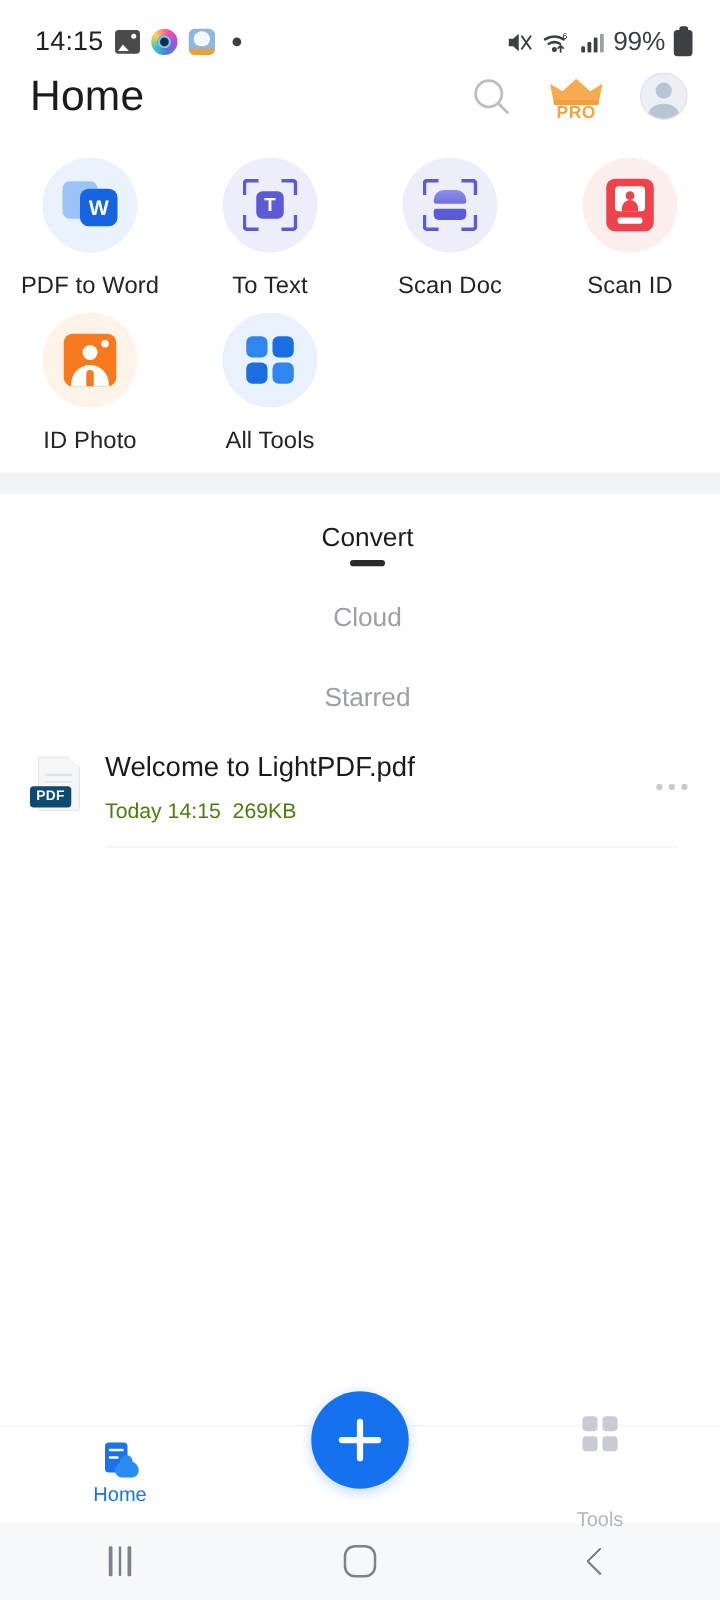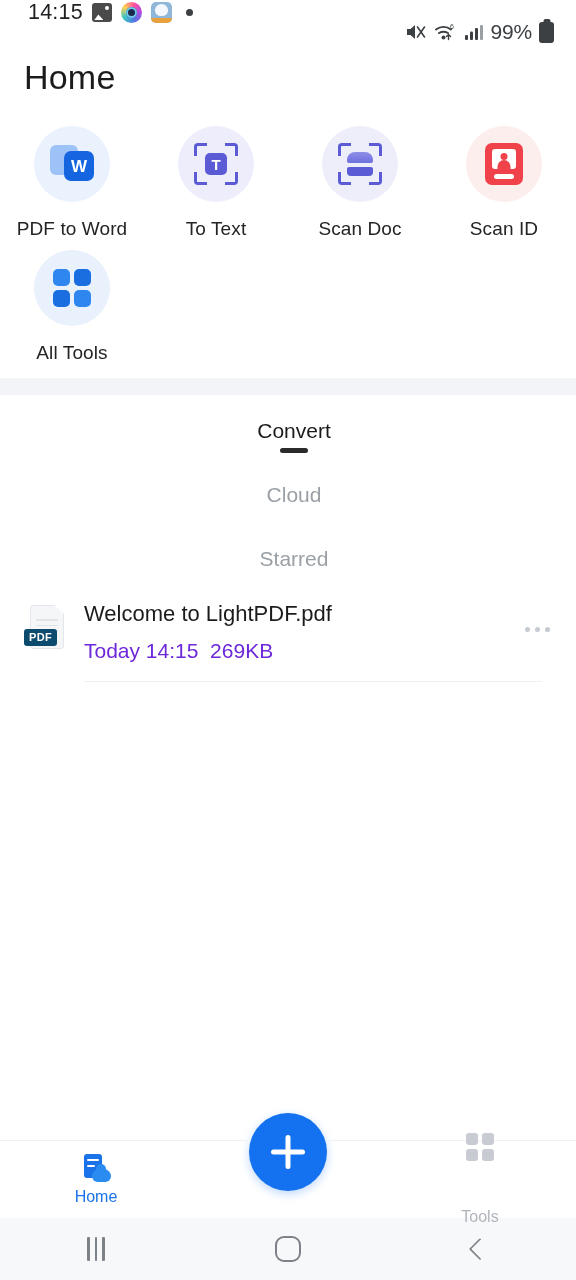--- a/index.html
+++ b/index.html
@@ -7,21 +7,21 @@
     width:576px; height:1280px;
     font-family:"Liberation Sans", sans-serif;
     background:#ffffff;
     overflow:hidden;
   }
   .phone { position:relative; width:576px; height:1280px; background:#fff; display:flex; flex-direction:column; }
 
   
   .statusbar {
     height:46px; flex:0 0 46px;
-    display:flex; align-items:flex-start; justify-content:space-between;
+    display:flex; align-items:flex-end; justify-content:space-between;
     padding:0 22px 0 28px;
     font-size:21px; color:#2b2b2b;
   }
   .sb-left { display:flex; align-items:center; gap:9px; }
   .sb-time { font-size:21.5px; letter-spacing:.2px; color:#202124; }
   .sb-right { display:flex; align-items:center; gap:7px;margin-top:20px; }
   .sb-batt-txt { font-size:21px; color:#3c4043; letter-spacing:-.2px; }
 
   .ico-gallery { width:20px; height:19px; background:#4a4a4a; border-radius:3px; position:relative; overflow:hidden; }
   .ico-gallery::before { content:""; position:absolute; left:2.5px; bottom:2px; width:9px; height:7px;
@@ -132,21 +132,21 @@
   .file-row { display:flex; align-items:flex-start; padding:18px 24px 0 24px; position:relative; }
   .file-icon { width:46px; height:54px; flex:0 0 46px; position:relative; margin-top:4px; }
   .doc-shape { position:absolute; left:6px; top:0; width:34px; height:44px; background:#f5f6f8;
     border:1.5px solid #e3e6ea; border-radius:3px; clip-path:polygon(0 0, 72% 0, 100% 20%, 100% 100%, 0 100%); }
   .doc-lines { position:absolute; left:12px; top:14px; width:22px; }
   .doc-lines i { display:block; height:1.5px; background:#dfe3e8; margin-bottom:4px; border-radius:1px; }
   .pdf-tag { position:absolute; left:0; top:24px; background:#0c4a6e; color:#fff; font-size:11px; font-weight:700;
     padding:3px 5px; border-radius:3px; letter-spacing:.3px; line-height:1; }
   .file-body { flex:1 1 auto; padding-left:14px; padding-right:10px; }
   .file-name { font-size:22px; color:#1b1b1b; line-height:1.2; }
-  .file-meta { margin-top:12px; font-size:21px; color:#6d28d9; }
+  .file-meta { margin-top:12px; font-size:17px; color:#4d7c0f; }
   .file-sep { margin-top:18px; height:1px; background:#eef0f2; }
   .more-dots { position:absolute; right:26px; top:44px; display:flex; gap:5px; }
   .more-dots i { width:5px; height:5px; border-radius:50%; background:#c6cbd2; display:block; }
 
   
   .bottom-nav { flex:0 0 78px; height:78px; border-top:1px solid #f0f1f3; background:#fff;
     display:flex; align-items:center; position:relative; }
   .nav-item { flex:1 1 0; display:flex; flex-direction:column; align-items:center; gap:6px; }
   .nav-label { font-size:16px; }
   .nav-label.active { color:#1a73e8; }
@@ -215,20 +215,36 @@
           <rect x="16" y="3" width="3" height="15" fill="#9aa0a6" rx="1"></rect>
         </svg>
       </span>
       <span class="sb-batt-txt">99%</span>
       <span class="ico-battery"></span>
     </div>
   </div>
 
   <div class="header">
     <div class="page-title">Home</div>
+    <div class="header-actions">
+      <span class="search-icon">
+        <svg width="34" height="34" viewBox="0 0 34 34">
+          <circle cx="15" cy="15" r="10.5" stroke="#b9bec5" stroke-width="2.2" fill="none"></circle>
+          <path d="M23 23l7 7" stroke="#b9bec5" stroke-width="2.2" stroke-linecap="round"></path>
+        </svg>
+      </span>
+      <span class="pro-badge">
+        <svg width="44" height="24" viewBox="0 0 44 24">
+          <path d="M4 20h36l3-15-10 6-11-10-11 10-10-6z" fill="#f5ab4e"></path>
+          <rect x="4" y="18" width="36" height="4" rx="1.5" fill="#efa03c"></rect>
+        </svg>
+        <span class="pro-text">PRO</span>
+      </span>
+      <span class="avatar"></span>
+    </div>
   </div>
 
   <div class="tools-grid">
 
     <div class="tool-row">
 
       <div class="tool-cell">
         <div class="tool-bubble" style="background:#eaf2fe">
           <div class="art art-w">
             <span class="back"></span>
@@ -274,20 +290,31 @@
               <span class="body"></span>
             </div>
         </div>
         <div class="tool-label">Scan ID</div>
       </div>
 
     </div>
 
     <div class="tool-row">
 
+      <div class="tool-cell">
+        <div class="tool-bubble" style="background:#fef3e8">
+          <div class="art-photo">
+            <span class="dot"></span>
+              <span class="head"></span>
+              <span class="shoulders"></span>
+              <span class="tie"></span>
+          </div>
+        </div>
+        <div class="tool-label">ID Photo</div>
+      </div>
 
       <div class="tool-cell">
         <div class="tool-bubble" style="background:#e9f1fd">
           <div class="art-grid4">
             <span style="background:#2f86ef"></span>
             <span style="background:#1a6ee0"></span>
             <span style="background:#1a6ee0"></span>
             <span style="background:#2f86ef"></span>
           </div>
         </div>

